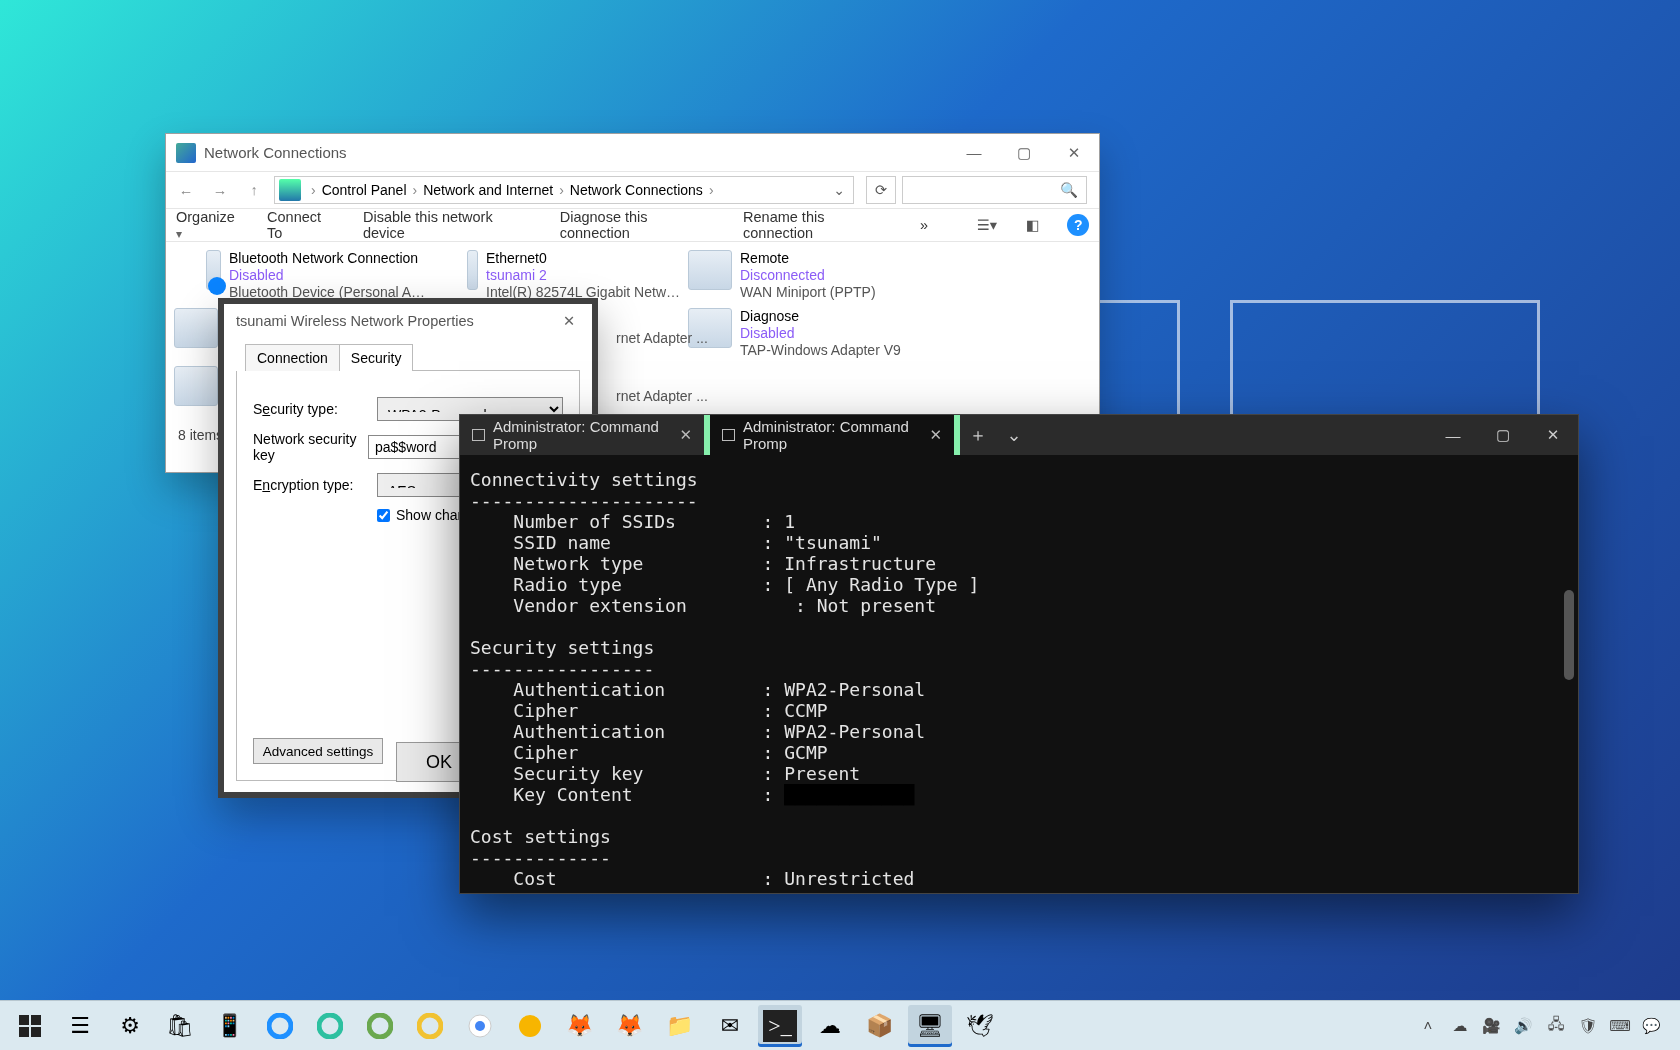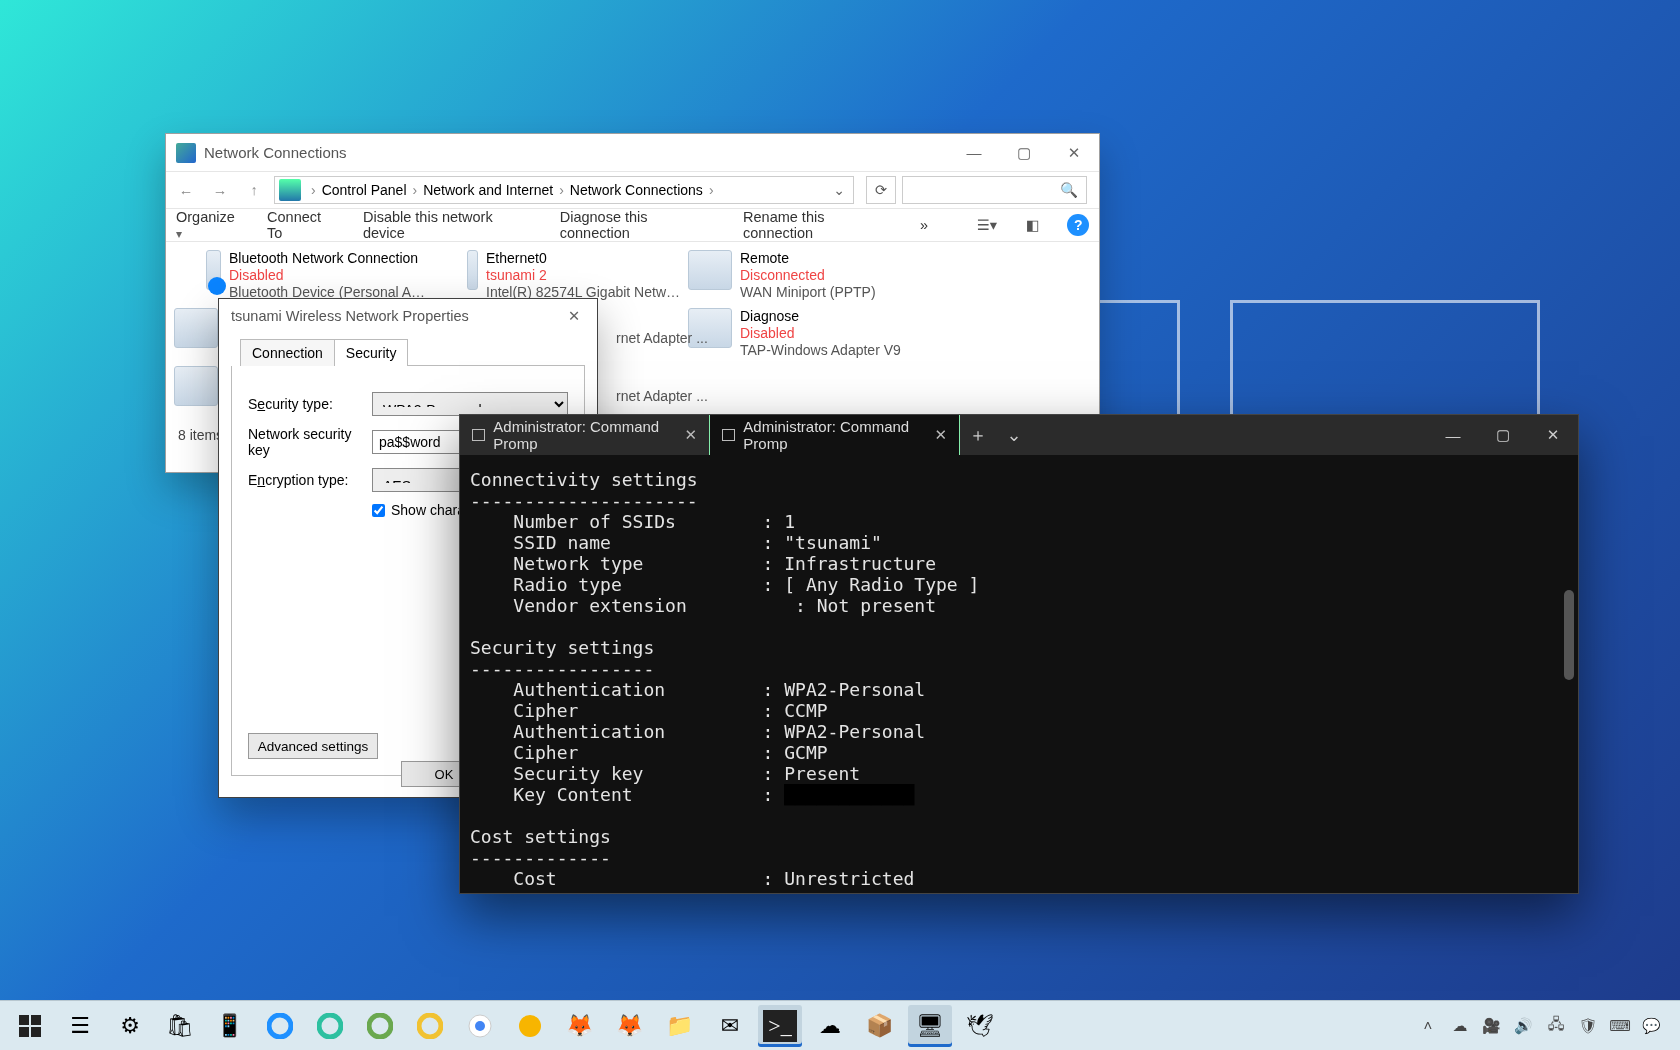--- a/index.html
+++ b/index.html
@@ -37,55 +37,55 @@
   .win-nc .cmdbar .org::after { content: " ▾"; font-size: 12px; color: #666; }
   .win-nc .cmdbar .spacer { flex: 1; }
   .win-nc .cmdbar .iconbtn { width: 22px; height: 22px; display:flex; align-items:center; justify-content:center; color:#555; }
   .win-nc .cmdbar .help { width: 22px; height: 22px; border-radius: 50%; background:#1e90ff; color:#fff; display:flex; align-items:center; justify-content:center; font-size:14px; font-weight:bold;}
 
   .win-nc .content { position: relative; height: 205px; padding: 6px 12px; }
   .win-nc .conn { position: absolute; width: 255px; display: flex; gap: 8px; }
   .win-nc .conn .icn { width: 44px; height: 40px; background: linear-gradient(#e7eef5,#c8d7e6); border: 1px solid #b9c9d8; border-radius: 3px; position:relative; }
   .win-nc .conn .icn.bt::after{content:"";position:absolute;right:-6px;bottom:-6px;width:18px;height:18px;border-radius:50%;background:#0a84ff;}
   .win-nc .conn .txt { font-size: 14px; line-height: 17px; color: #000; }
-  .win-nc .conn .txt .l2 { color: #ef4444; }
+  .win-nc .conn .txt .l2 { color: #8b5cf6; }
   .win-nc .conn .txt .l3 { color: #555; white-space: nowrap; overflow:hidden; text-overflow:ellipsis; max-width: 200px;}
   .win-nc .status { position:absolute; left:12px; bottom:4px; font-size:14px; color:#444; }
 
   
   .dlg-prop {
     position: absolute; left: 218px; top: 298px; width: 380px; height: 500px;
-    background: #fff; border: 1px solid #404040; box-shadow: 0 18px 40px rgba(0,0,0,.3);
+    background: #fff; border: 6px solid #404040; box-shadow: 0 18px 40px rgba(0,0,0,.3);
     font-size: 14px;
   }
   .dlg-prop .titlebar { height: 33px; display:flex; align-items:center; padding-left:12px; color:#555; font-size:14.5px; }
   .dlg-prop .titlebar .close { margin-left:auto; width:46px; height:33px; display:flex; align-items:center; justify-content:center; color:#666; }
   .dlg-prop .tabs-area { padding: 6px 12px 12px 12px; }
   .dlg-prop .tab-strip { display:flex; border-bottom:1px solid #bbb;margin-left:9px; }
   .dlg-prop .tab { padding: 5px 11px; border:1px solid #bbb; border-bottom:none; background:#f6f6f6; margin-right:-1px; position:relative; top:1px; font-size:14px;}
   .dlg-prop .tab.active { background:#fff; z-index:2; }
   .dlg-prop .panel { border:1px solid #bbb; border-top:none; padding:26px 16px 16px 16px; height: 410px; display:flex; flex-direction:column; }
   .dlg-prop .row { display:flex; align-items:center; margin-bottom:10px; }
   .dlg-prop .row label { width: 124px; font-size:14px; text-align:left; }
   .dlg-prop .row label u{text-decoration:underline;}
   .dlg-prop select, .dlg-prop input[type=text]{ flex:1; height:24px; border:1px solid #888; font-size:14px; padding:8px 6px; font-family:inherit; }
   .dlg-prop select { background:#eee; }
   .dlg-prop .chk { display:flex; align-items:center; gap:6px; margin-left:124px; font-size:14px; }
   .dlg-prop .adv { margin-top:auto; width:130px; height:26px; background:#e9e9e9; border:1px solid #999; font-size:13.5px; }
   .dlg-prop .okcancel { position:absolute; right:16px; bottom:10px; display:flex; gap:8px; }
-  .dlg-prop .okcancel button{ width:86px; height:26px; background:#e9e9e9; border:1px solid #999; font-size:13px; }
+  .dlg-prop .okcancel button{ width:86px; height:40px; background:#e9e9e9; border:1px solid #999; font-size:18px; }
 
   
   .term {
     position: absolute; left: 459px; top: 414px; width: 1120px; height: 480px;
     background: #111; border: 1px solid #444; box-shadow: 0 22px 50px rgba(0,0,0,.5);
     color: #ccc; font-size: 15px;
   }
   .term .tabbar { height: 40px; background: #2b2b2b; display:flex; align-items:stretch; }
-  .term .tab { display:flex; align-items:center; gap:8px; padding:8px 12px; color:#ddd; font-size:15px; border-right:1px solid #86efac; max-width:250px;}
+  .term .tab { display:flex; align-items:center; gap:8px; padding:8px 12px; color:#ddd; font-size:15px; border-right:6px solid #86efac; max-width:250px;}
   .term .tab .ticon{width:16px;height:12px;border:1px solid #bbb;display:inline-block;}
   .term .tab .x{margin-left:auto; padding-left:10px; color:#bbb;}
   .term .tab.inactive { background:#2b2b2b; }
   .term .tab.active { background:#111; }
   .term .tabplus, .term .tabdd { width:36px; display:flex; align-items:center; justify-content:center; color:#ccc; font-size:18px; }
   .term .wctrl { margin-left:auto; display:flex; }
   .term .wctrl .b { width:50px; display:flex; align-items:center; justify-content:center; color:#ccc; }
   .term .body { padding: 14px 10px; font-family: Consolas, monospace; font-size: 18px; line-height: 21px; color:#e4e4e4; white-space:pre; }
   .term .body .redact { background:#000; color:#000; }
   .term .scroll { position:absolute; right:4px; top:50px; bottom:12px; width:10px; }

